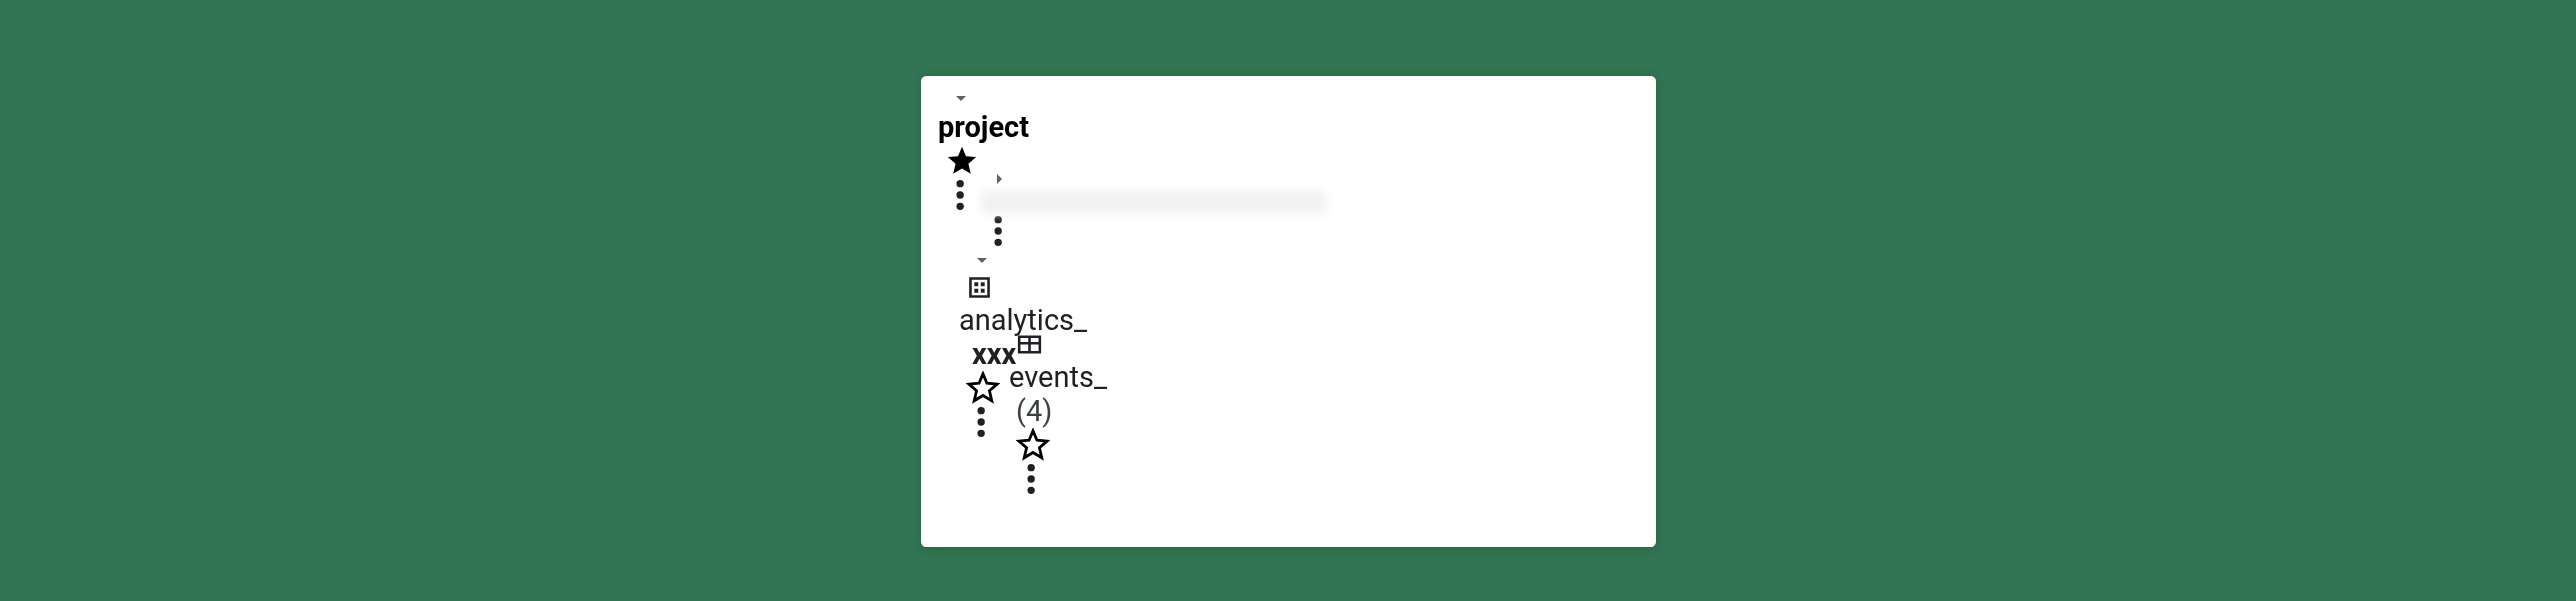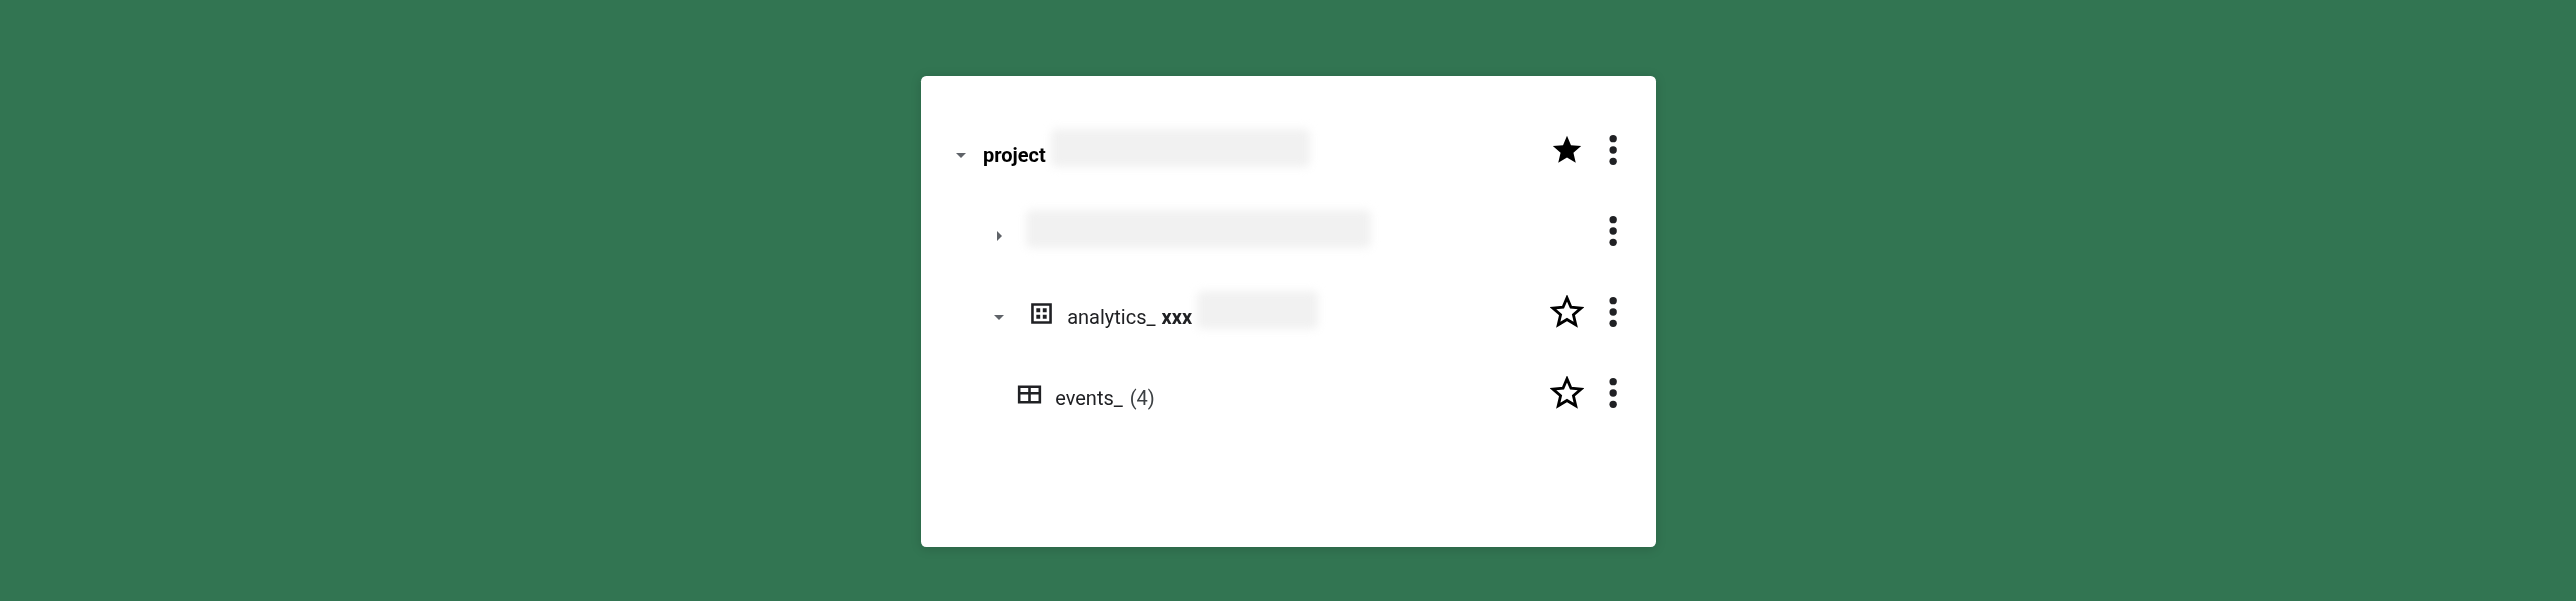--- a/index.html
+++ b/index.html
@@ -1,32 +1,32 @@
 <!DOCTYPE html>
 <html style="font-size:14px"><head>
 <meta charset="utf-8">
 <style>
   html,body{margin:0;padding:0;width:2576px;height:602px;background:#327552;font-family:Roboto,Arial,sans-serif;}
   .panel{position:absolute;left:921px;top:76px;width:735px;height:450px;background:#fff;border-radius:5.2px;box-shadow:0 1.7px 10.3px rgba(0,0,0,.15);padding:10.3px 0;}
-  .row{display:flex;align-items:flex-end;height:81px;padding:0 26px 0 17px;font-size:20px;color:#202124;white-space:nowrap;}
+  .row{display:flex;align-items:flex-start;height:81px;padding:0 26px 0 17px;font-size:29px;color:#202124;white-space:nowrap;flex-direction:column;}
   .row .expander{width:45px;display:flex;align-items:center;justify-content:center;flex-shrink:0;}
   .row .expander svg{width:24px;height:24px;fill:#5f6368;}
   .row .ico{width:41px;display:flex;align-items:center;justify-content:center;flex-shrink:0;margin-right:5.2px;}
   .row .ico svg{width:31px;height:31px;fill:#202124;}
   .row .label{flex:0 0 auto;}
-  .row .suffix{margin-left:6px;font-weight:700;}
+  .row .suffix{margin-left:13px;font-weight:700;}
   .row .count{margin-left:7px;color:#3c4043;}
   .row .blur{height:38px;border-radius:5.2px;background:#f1f1f1;filter:blur(4.3px);margin-left:5.2px;}
   .row .spacer{flex:1;}
   .row .star{width:48px;display:flex;align-items:center;justify-content:center;flex-shrink:0;}
   .row .star svg{width:34px;height:34px;}
   .row .more{width:34px;display:flex;align-items:center;justify-content:center;flex-shrink:0;margin-left:5.2px;}
   .row .more svg{width:10.3px;height:34px;fill:#202124;}
   .indent-1{padding-left:55px;}
-  .indent-2{padding-left:55px;}
+  .indent-2{padding-left:38px;}
   .indent-3{padding-left:88px;}
   .bold{font-weight:700;color:#000;}
 </style>
 </head>
 <body>
 
 <div class="panel">
 
   <div class="row">
     <span class="expander">

